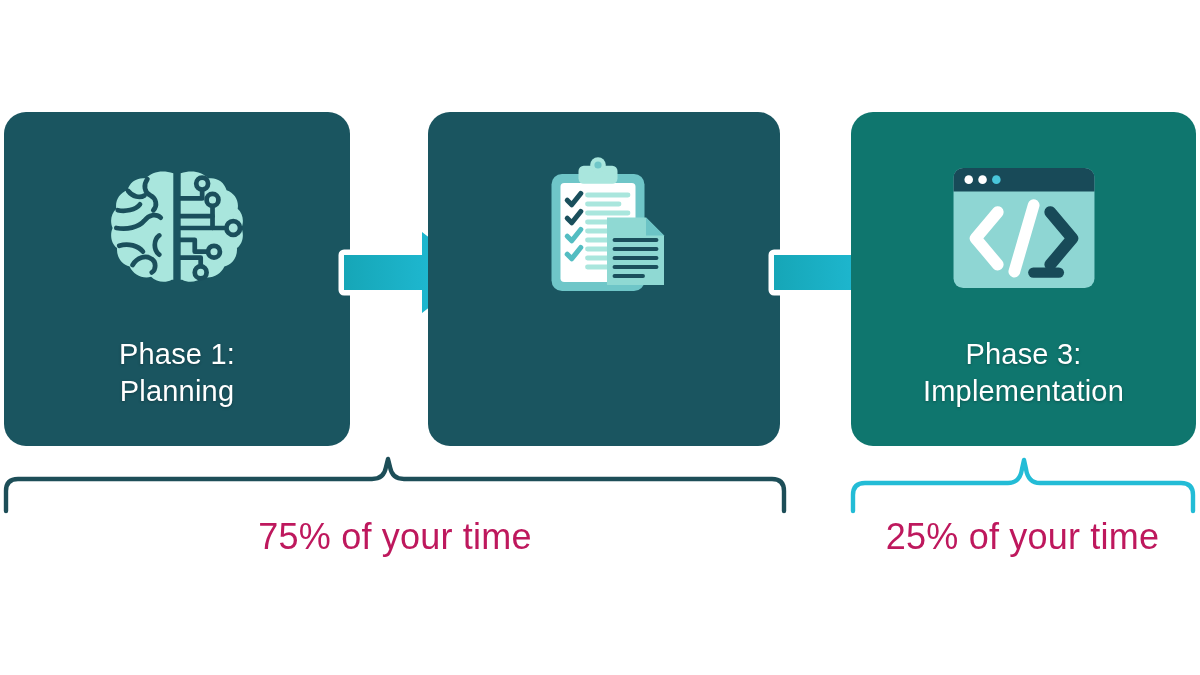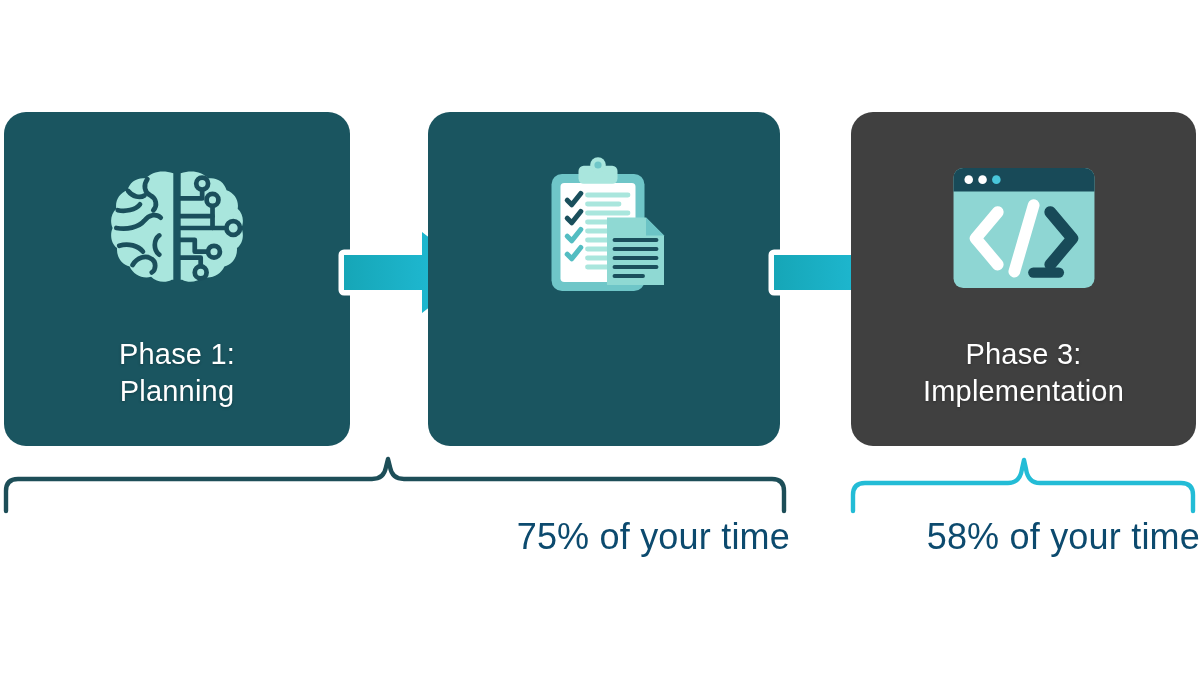--- a/index.html
+++ b/index.html
@@ -28,21 +28,21 @@
     position: absolute;
     border-radius: 22px;
     box-sizing: border-box;
     display: flex;
     flex-direction: column;
     align-items: center;
     justify-content: flex-start;
     padding-left: 32px;
   }
   .card-dark { background: #1a5560; }
-  .card-bright { background: #404040; }
+  .card-bright { background: #0f766e; }
 
   .card-icon {
     position: absolute;
     top: 36px;
     left: 0; right: 0;
     display: flex;
     align-items: center;
     justify-content: center;
     height: 160px;
   }
@@ -65,24 +65,24 @@
   
   .arrow {
     position: absolute;
     pointer-events: none;
   }
 
   
   .brace { position: absolute; }
   .caption {
     position: absolute;
-    text-align: right;
+    text-align: center;
     font-size: 36px;
     line-height: 44px;
-    color: #0c4a6e;
+    color: #be185d;
     font-weight: 400;
     letter-spacing: 0.2px;
     white-space: nowrap;
   }
 </style>
 </head>
 <body>
 
 <div id="stage">
 
@@ -247,15 +247,15 @@
 
   <div class="caption" style="left:0px; top:515px; width:790px;">75% of your time</div>
 
   <div class="brace" style="left:845px; top:455px; width:355px; height:60px;">
     <svg width="355" height="60" viewBox="0 0 355 60" aria-hidden="true">
       <path d="M8 56 L8 40 Q8 28 20 28 L163 28 Q175 28 177 14 L179 5
                L181 14 Q183 28 195 28 L336 28 Q348 28 348 40 L348 56" fill="none" stroke="#23bcd6" stroke-width="4.4" stroke-linecap="round" stroke-linejoin="round"></path>
     </svg>
   </div>
 
-  <div class="caption" style="left:845px; top:515px; width:355px;">58% of your time</div>
+  <div class="caption" style="left:845px; top:515px; width:355px;">25% of your time</div>
 
 </div>
 
 </body></html>

